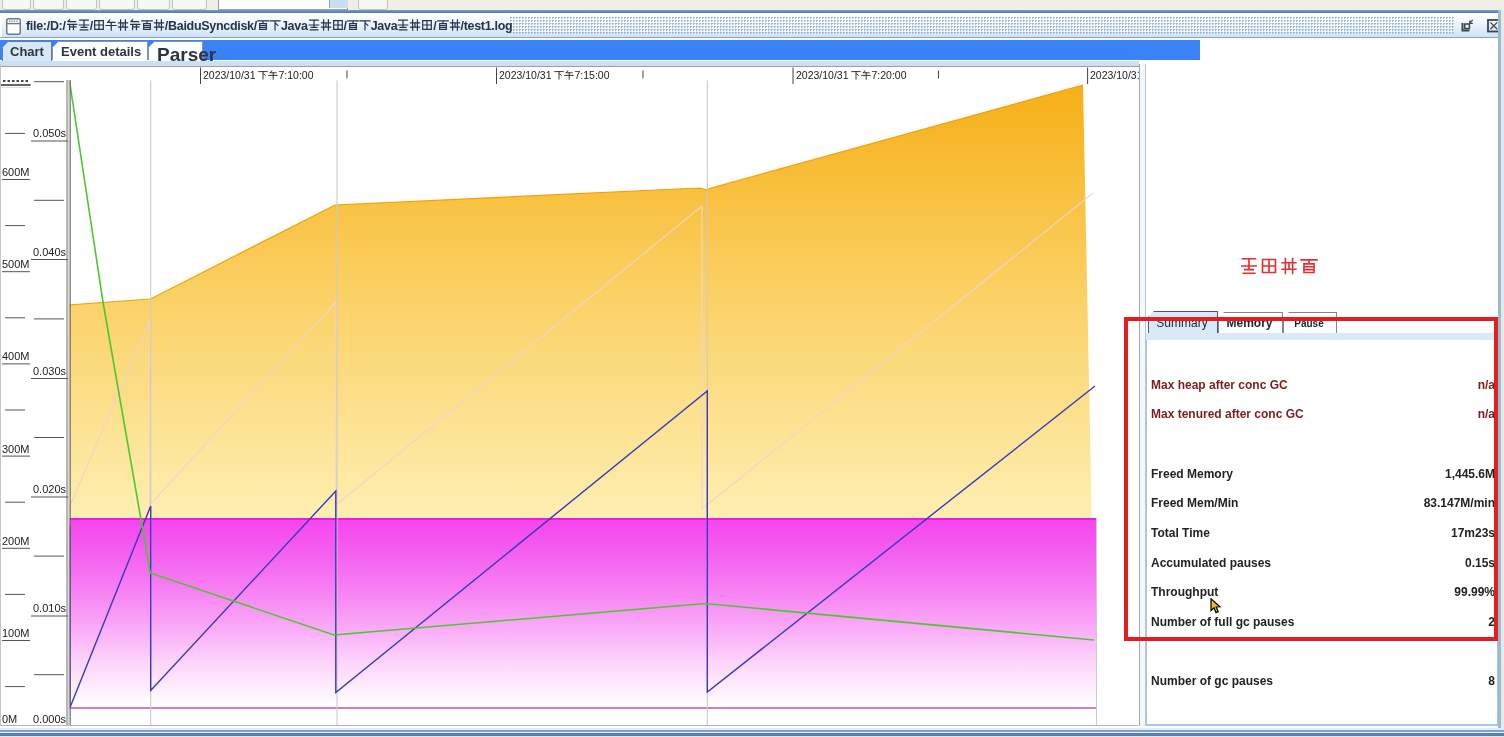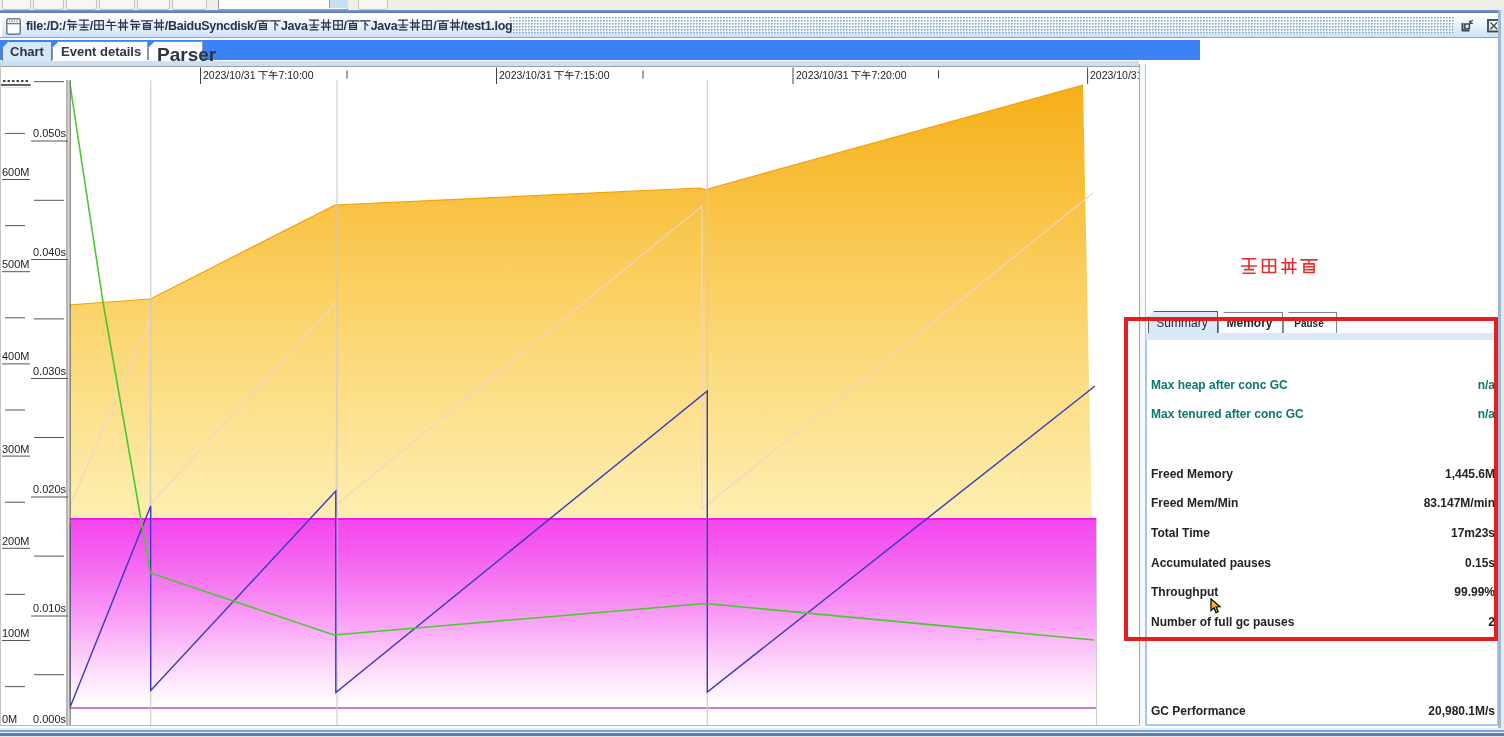--- a/index.html
+++ b/index.html
@@ -2,21 +2,21 @@
 <html><head><meta charset="utf-8">
 <style>
   html,body{margin:0;padding:0;}
   body{width:1504px;height:737px;position:relative;overflow:hidden;
        font-family:"Liberation Sans",sans-serif;background:#fff;}
   .abs{position:absolute;}
   .cjk{display:inline-block;vertical-align:-1px;}
   .cjk svg{display:block;}
   .row{left:5px;width:344px;display:flex;justify-content:space-between;
        font-size:12px;font-weight:bold;color:#232323;white-space:nowrap;}
-  .row.g{color:#0f766e;}
+  .row.g{color:#7f1d1d;}
 </style>
 </head>
 <body>
 <svg width="0" height="0" style="position:absolute">
 <defs>
 <g id="gA" fill="none" stroke-linecap="square">
   <path d="M14 14 H86 V86 H14 Z M14 50 H86 M50 14 V86"></path>
 </g>
 <g id="gB" fill="none" stroke-linecap="square">
   <path d="M10 18 H90 M10 50 H90 M10 84 H90 M50 10 V90"></path>
@@ -320,23 +320,23 @@
       <span>0.15s</span>
     </div>
   <div class="abs row" style="top:521.2px">
       <span>Throughput</span>
       <span>99.99%</span>
     </div>
   <div class="abs row" style="top:550.9px">
       <span>Number of full gc pauses</span>
       <span>2</span>
     </div>
-  <div class="abs row" style="top:639.8px">
-      <span>GC Performance</span>
-      <span>20,980.1M/s</span>
+  <div class="abs row" style="top:610.2px">
+      <span>Number of gc pauses</span>
+      <span>8</span>
     </div>
 </div>
 
 <div class="abs" style="left:1498px;top:10px;width:3px;height:727px;background:#9db9d4;"></div>
 <div class="abs" style="left:1501px;top:10px;width:3px;height:727px;background:#e7eae5;"></div>
 
 <div class="abs" style="left:0;top:725px;width:1138px;height:1px;background:#b6bab2;"></div>
 <div class="abs" style="left:1146px;top:724px;width:352px;height:2px;background:#a8c8e4;"></div>
 <div class="abs" style="left:0;top:726px;width:1498px;height:2px;background:#ffffff;"></div>
 <div class="abs" style="left:0;top:728px;width:1504px;height:2px;background:#dfeffa;"></div>

